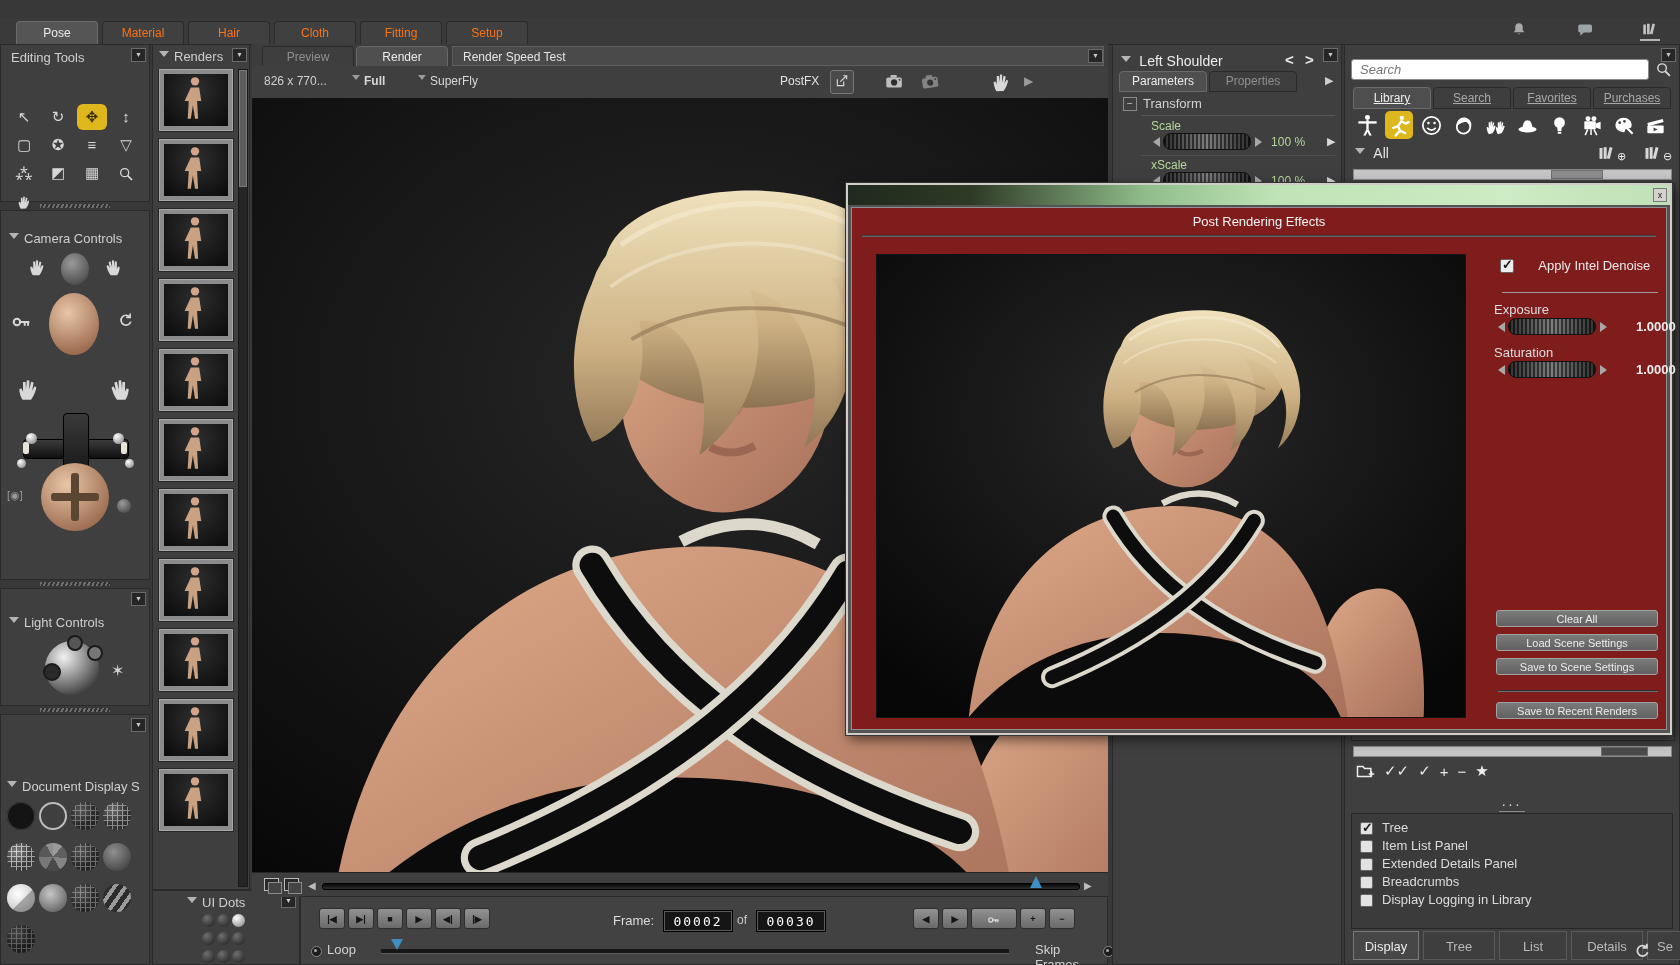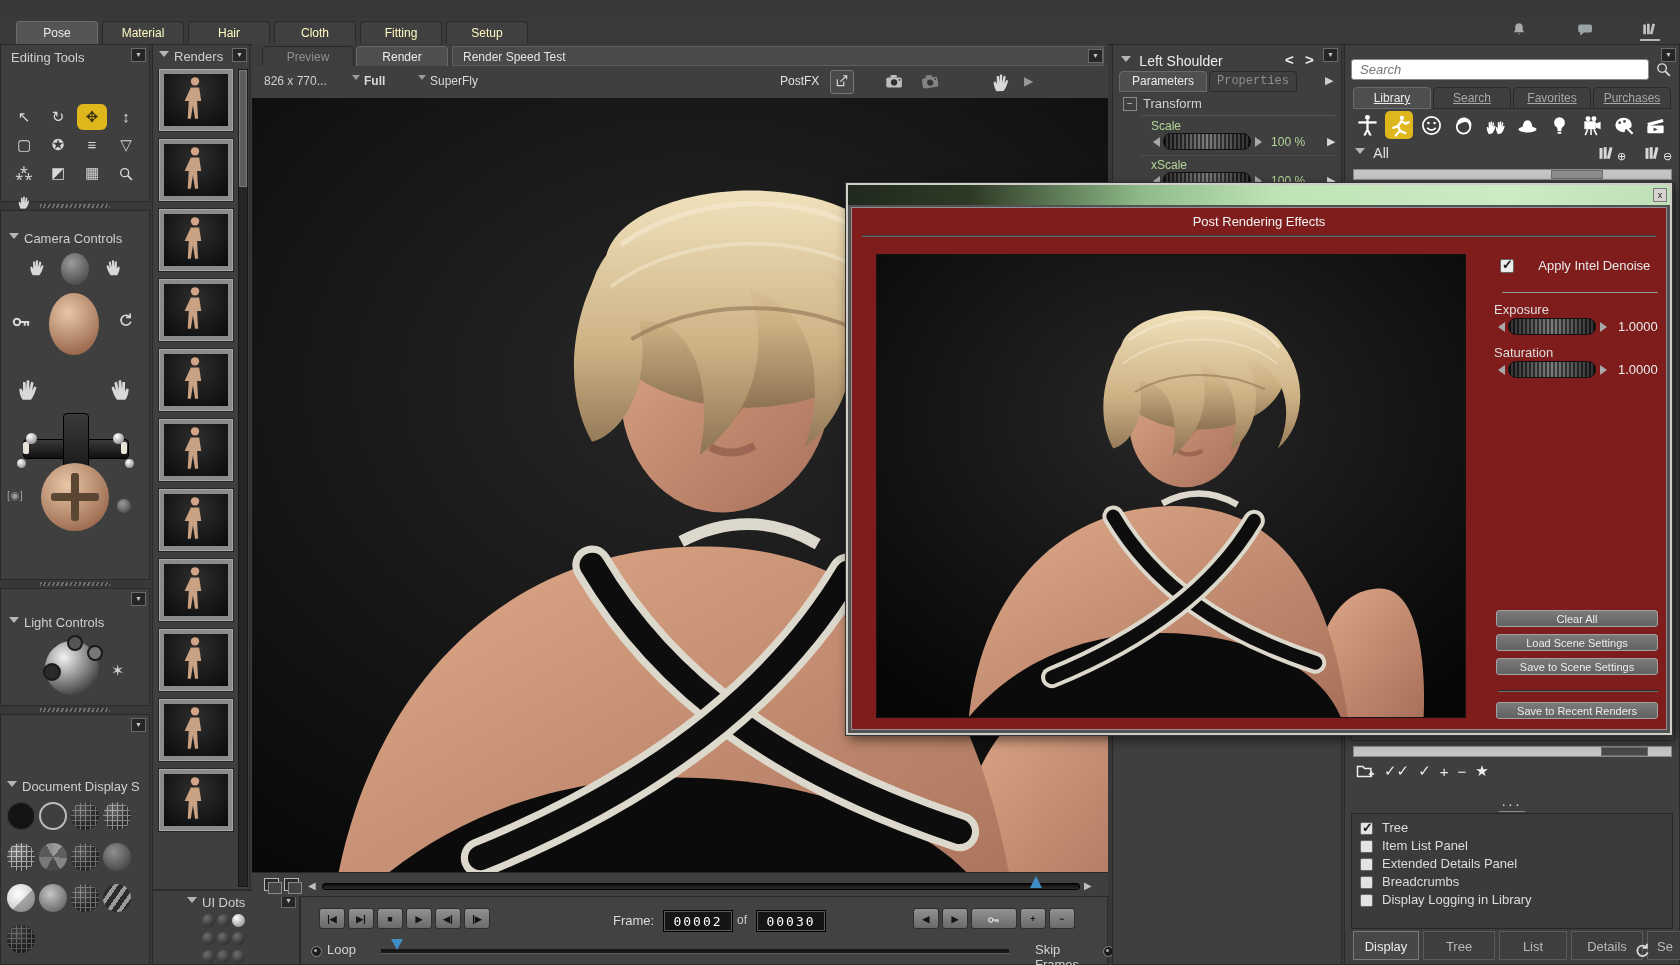--- a/index.html
+++ b/index.html
@@ -5,21 +5,21 @@
   html,body{margin:0;padding:0;background:#222;}
   #app{position:relative;width:1680px;height:965px;background:#383838;overflow:hidden;
        font-family:"Liberation Sans",sans-serif;color:#d6d6d6;font-size:12px;}
   .abs{position:absolute;}
   
   #menubar{position:absolute;left:0;top:0;width:1680px;height:18px;background:#d6d3ce;
            border-bottom:1px solid #7f7f7f;color:#111;line-height:17px;}
   .menu-item{display:inline-block;padding:0 9px;font-size:12px;cursor:default;}
   #tabrow{position:absolute;left:0;top:18px;width:1680px;height:26px;background:#3a3a3a;border-bottom:1px solid #232323;}
   .mode-tab{position:absolute;top:3px;height:22px;width:80px;text-align:center;line-height:22px;
-            background:#404040;border:1px solid #2a2a2a;border-bottom:none;border-radius:4px 4px 0 0;color:#fef9c3;font-size:12px;}
+            background:#404040;border:1px solid #2a2a2a;border-bottom:none;border-radius:4px 4px 0 0;color:#f97316;font-size:12px;}
   .mode-tab.active{background:#555;border-color:#6b6b6b;color:#ececec;}
   .badge{position:absolute;background:#e8c411;color:#151515;font-size:10px;font-weight:bold;
          padding:0 4px;line-height:13px;border:1px solid #9a8410;}
   
   .panel{position:absolute;background:#3f3f3f;border:1px solid #2a2a2a;box-sizing:border-box;}
   .ptitle{font-size:13px;color:#cfcfcf;white-space:nowrap;}
   .caret{display:inline-block;width:0;height:0;border:5px solid transparent;border-top:6px solid #b5b5b5;
          margin-right:5px;vertical-align:-1px;}
   .menu-btn{position:absolute;width:13px;height:12px;background:#262626;border:1px solid #6a6a6a;
             color:#c9c9c9;font-size:7px;line-height:11px;text-align:center;}
@@ -121,21 +121,21 @@
   #dlg-close{position:absolute;right:3px;top:3px;width:14px;height:14px;background:#d6d3ce;border:1px solid #7a7a7a;
         font-size:9px;line-height:13px;text-align:center;color:#222;box-sizing:border-box;}
   #dlg-inner{position:absolute;left:3px;right:3px;top:22px;bottom:3px;border:1px solid #8f8f8f;background:#7f1d1d;}
   #dlg-head{position:absolute;left:10px;right:10px;top:6px;text-align:center;font-size:13px;color:#f2f2f2;
         padding-bottom:6px;border-bottom:1px solid #404040;box-shadow:0 1px 0 #666;}
   #dlg-img{position:absolute;left:24px;top:46px;width:588px;height:462px;border:1px solid #141414;background:#000;overflow:hidden;}
   #dlg-img svg{width:100%;height:100%;}
   .dlg-btn{position:absolute;left:644px;width:162px;height:17px;background:linear-gradient(180deg,#7b7b7b,#616161);
         border:1px solid #a2a2a2;border-radius:3px;color:#ececec;font-size:11px;text-align:center;line-height:16px;box-sizing:border-box;}
   .dlabel{position:absolute;color:#dedede;font-size:13px;}
-  .dval{color:#ececec;font-size:13px;margin-left:8px;vertical-align:middle;}
+  .dval{color:#ececec;font-size:13px;margin-left:26px;vertical-align:middle;font-weight:bold;}
   
   .uidot{display:inline-block;width:13px;height:13px;border-radius:50%;margin:1px;
         background:radial-gradient(circle at 35% 30%,#6e6e6e,#2c2c2c 80%);}
   .uidot.active{background:radial-gradient(circle at 35% 30%,#fff,#909090 85%);}
 </style>
 </head>
 <body>
 
 <svg width="0" height="0" style="position:absolute">
 <defs>
@@ -536,21 +536,21 @@
 
   <div class="panel" style="left:1112px;top:44px;width:230px;height:921px;">
     <div style="position:absolute;left:8px;top:8px;">
       <span class="caret"></span>
       <span style="color:#ececec;font-size:14px;">Left Shoulder</span>
     </div>
     <span class="abs" style="left:172px;top:6px;color:#ececec;font-size:15px;font-weight:bold;">&lt;</span>
     <span class="abs" style="left:192px;top:6px;color:#ececec;font-size:15px;font-weight:bold;">&gt;</span>
     <span class="menu-btn" style="right:3px;top:3px;">▼</span>
     <div class="doc-tab active" style="left:6px;top:26px;width:86px;height:19px;line-height:19px;">Parameters</div>
-    <div class="doc-tab" style="left:96px;top:26px;width:86px;height:19px;line-height:19px;font-family:Liberation Mono, monospace;">Properties</div>
+    <div class="doc-tab" style="left:96px;top:26px;width:86px;height:19px;line-height:19px;">Properties</div>
     <span class="abs" style="left:212px;top:29px;color:#cfcfcf;font-size:11px;">▶</span>
     <span class="abs" style="left:10px;top:52px;width:12px;height:12px;border:1px solid #8a8a8a;color:#d2d2d2;font-size:10px;line-height:11px;text-align:center;">−</span>
     <span class="abs" style="left:30px;top:51px;color:#d2d2d2;font-size:13px;">Transform</span>
     <div class="abs" style="left:28px;top:70px;width:194px;border-top:1px solid #565656;"></div>
 
     <span class="abs green" style="left:38px;top:74px;font-size:12px;">Scale</span>
     <div class="abs" style="left:40px;top:88px;white-space:nowrap;">
       <span class="tri l"></span>
       <span class="dial"></span>
       <span class="tri r"></span>

